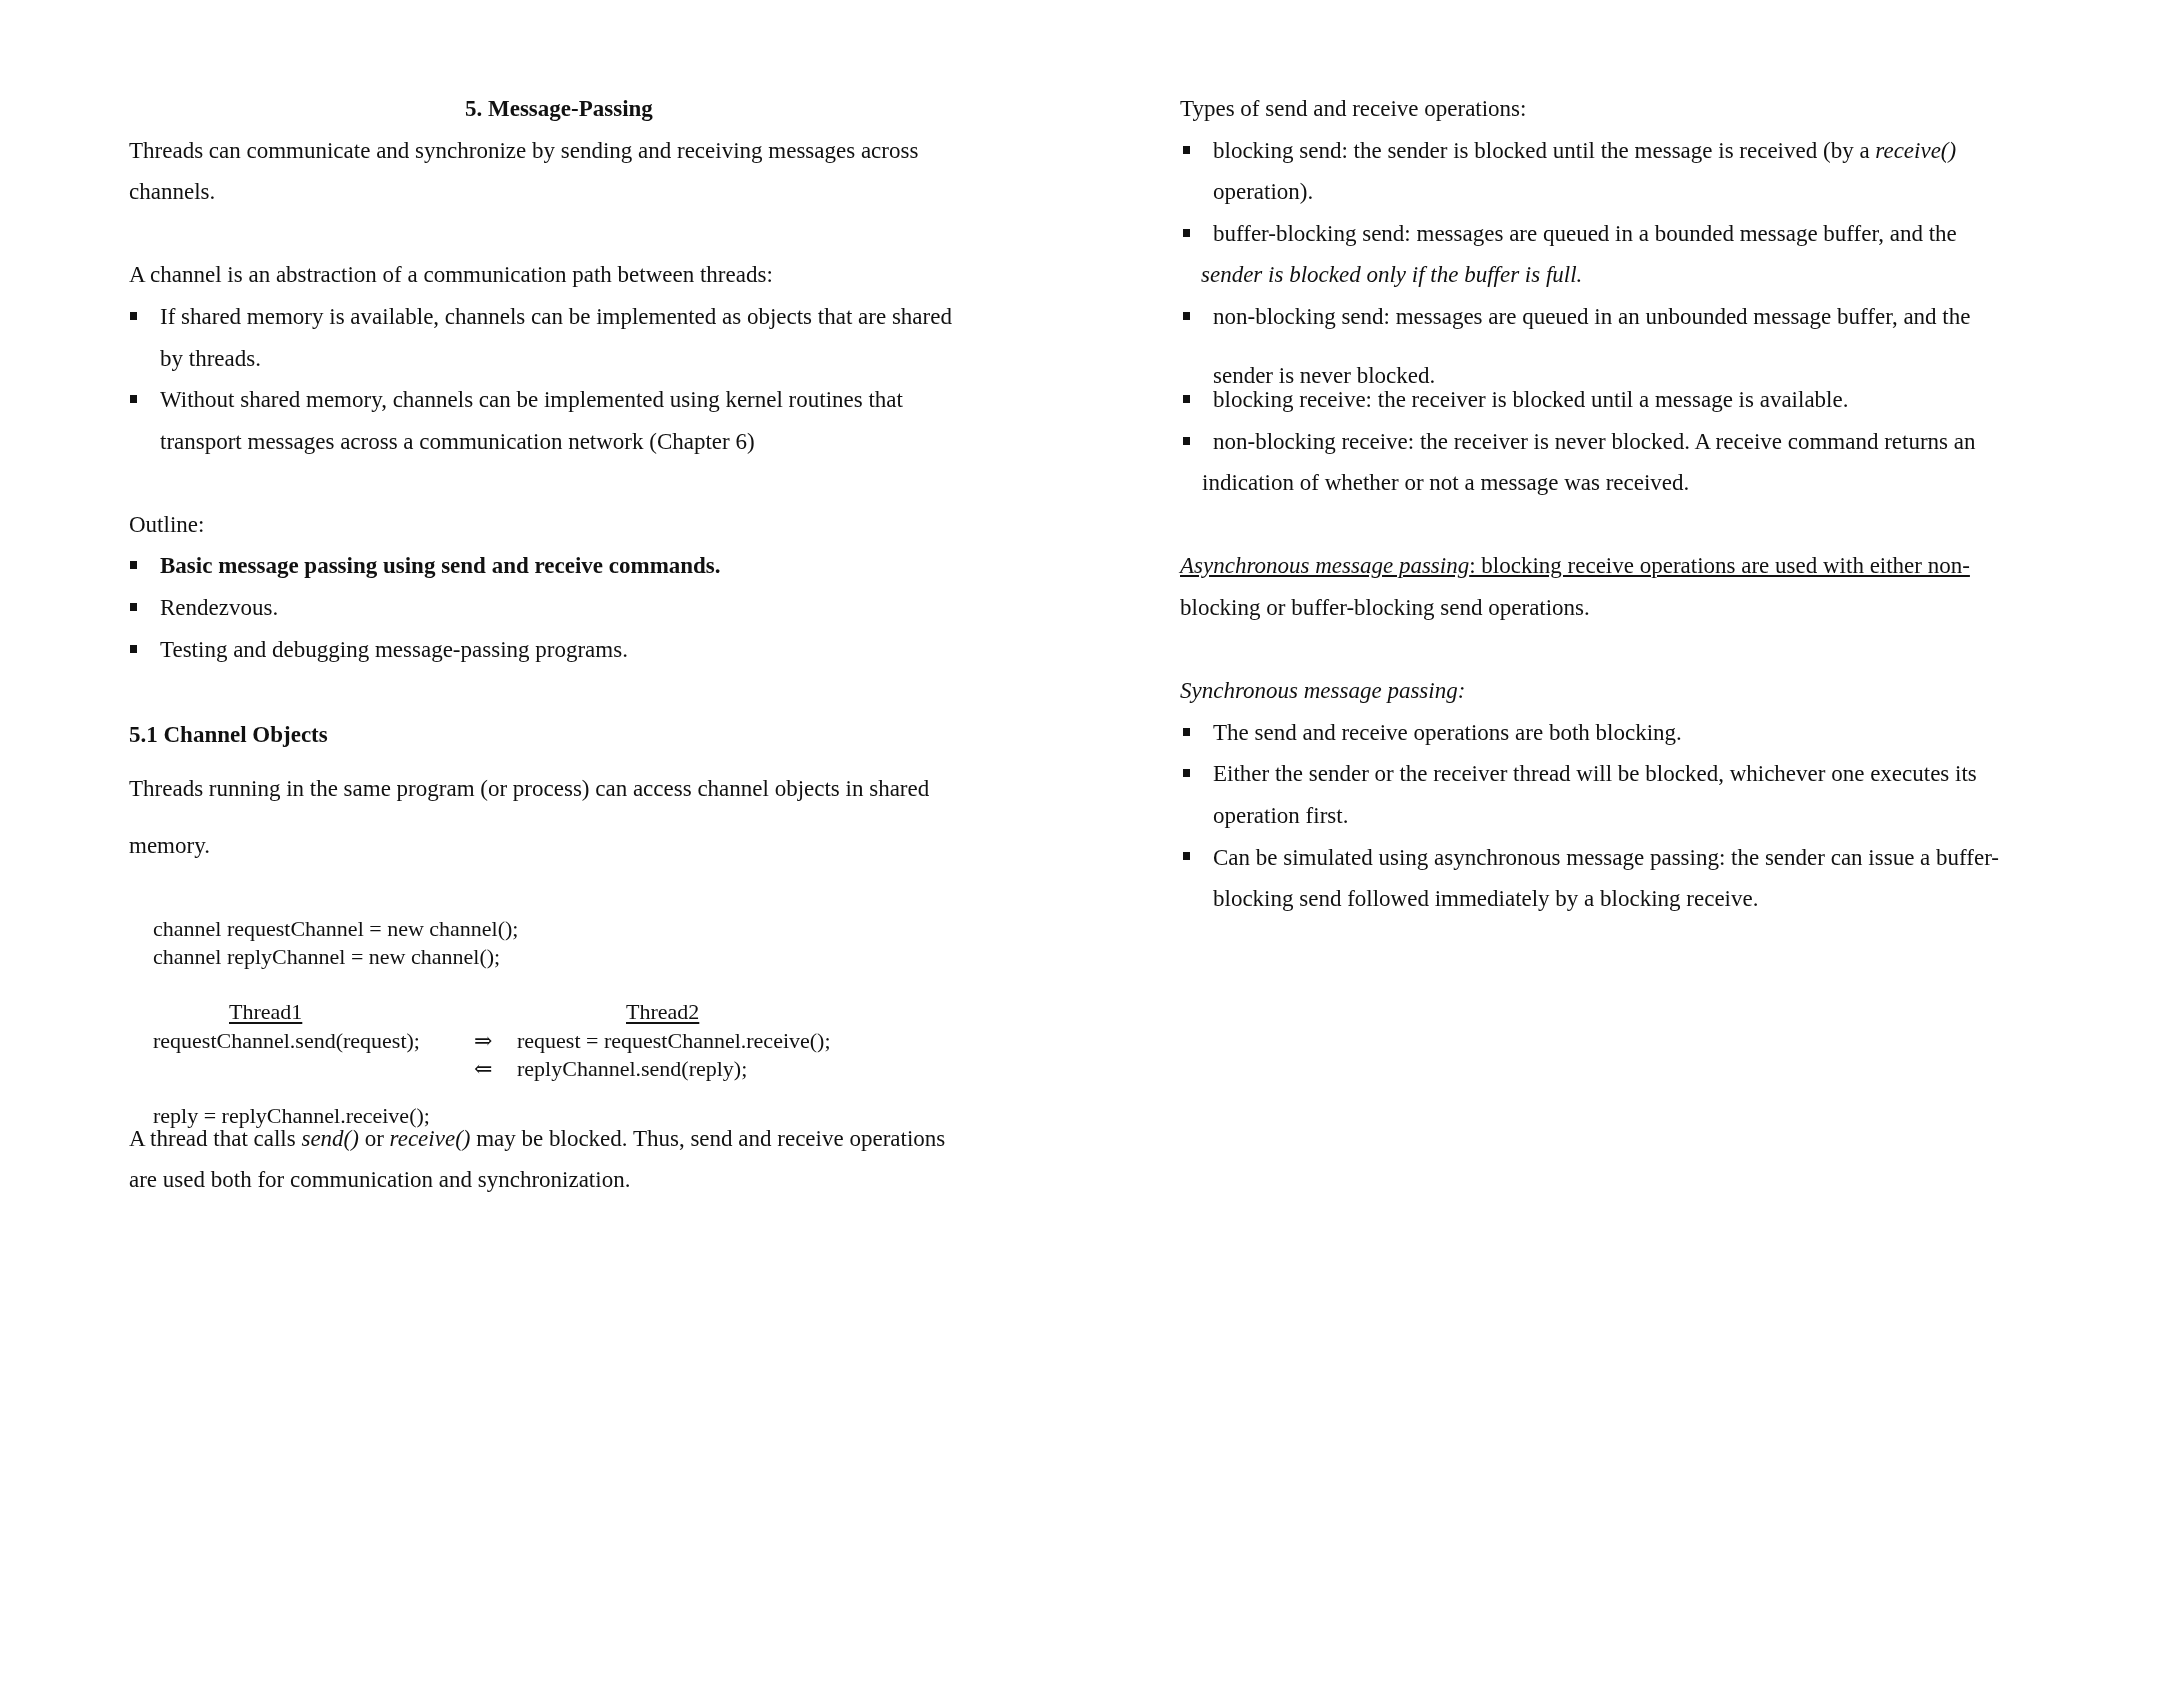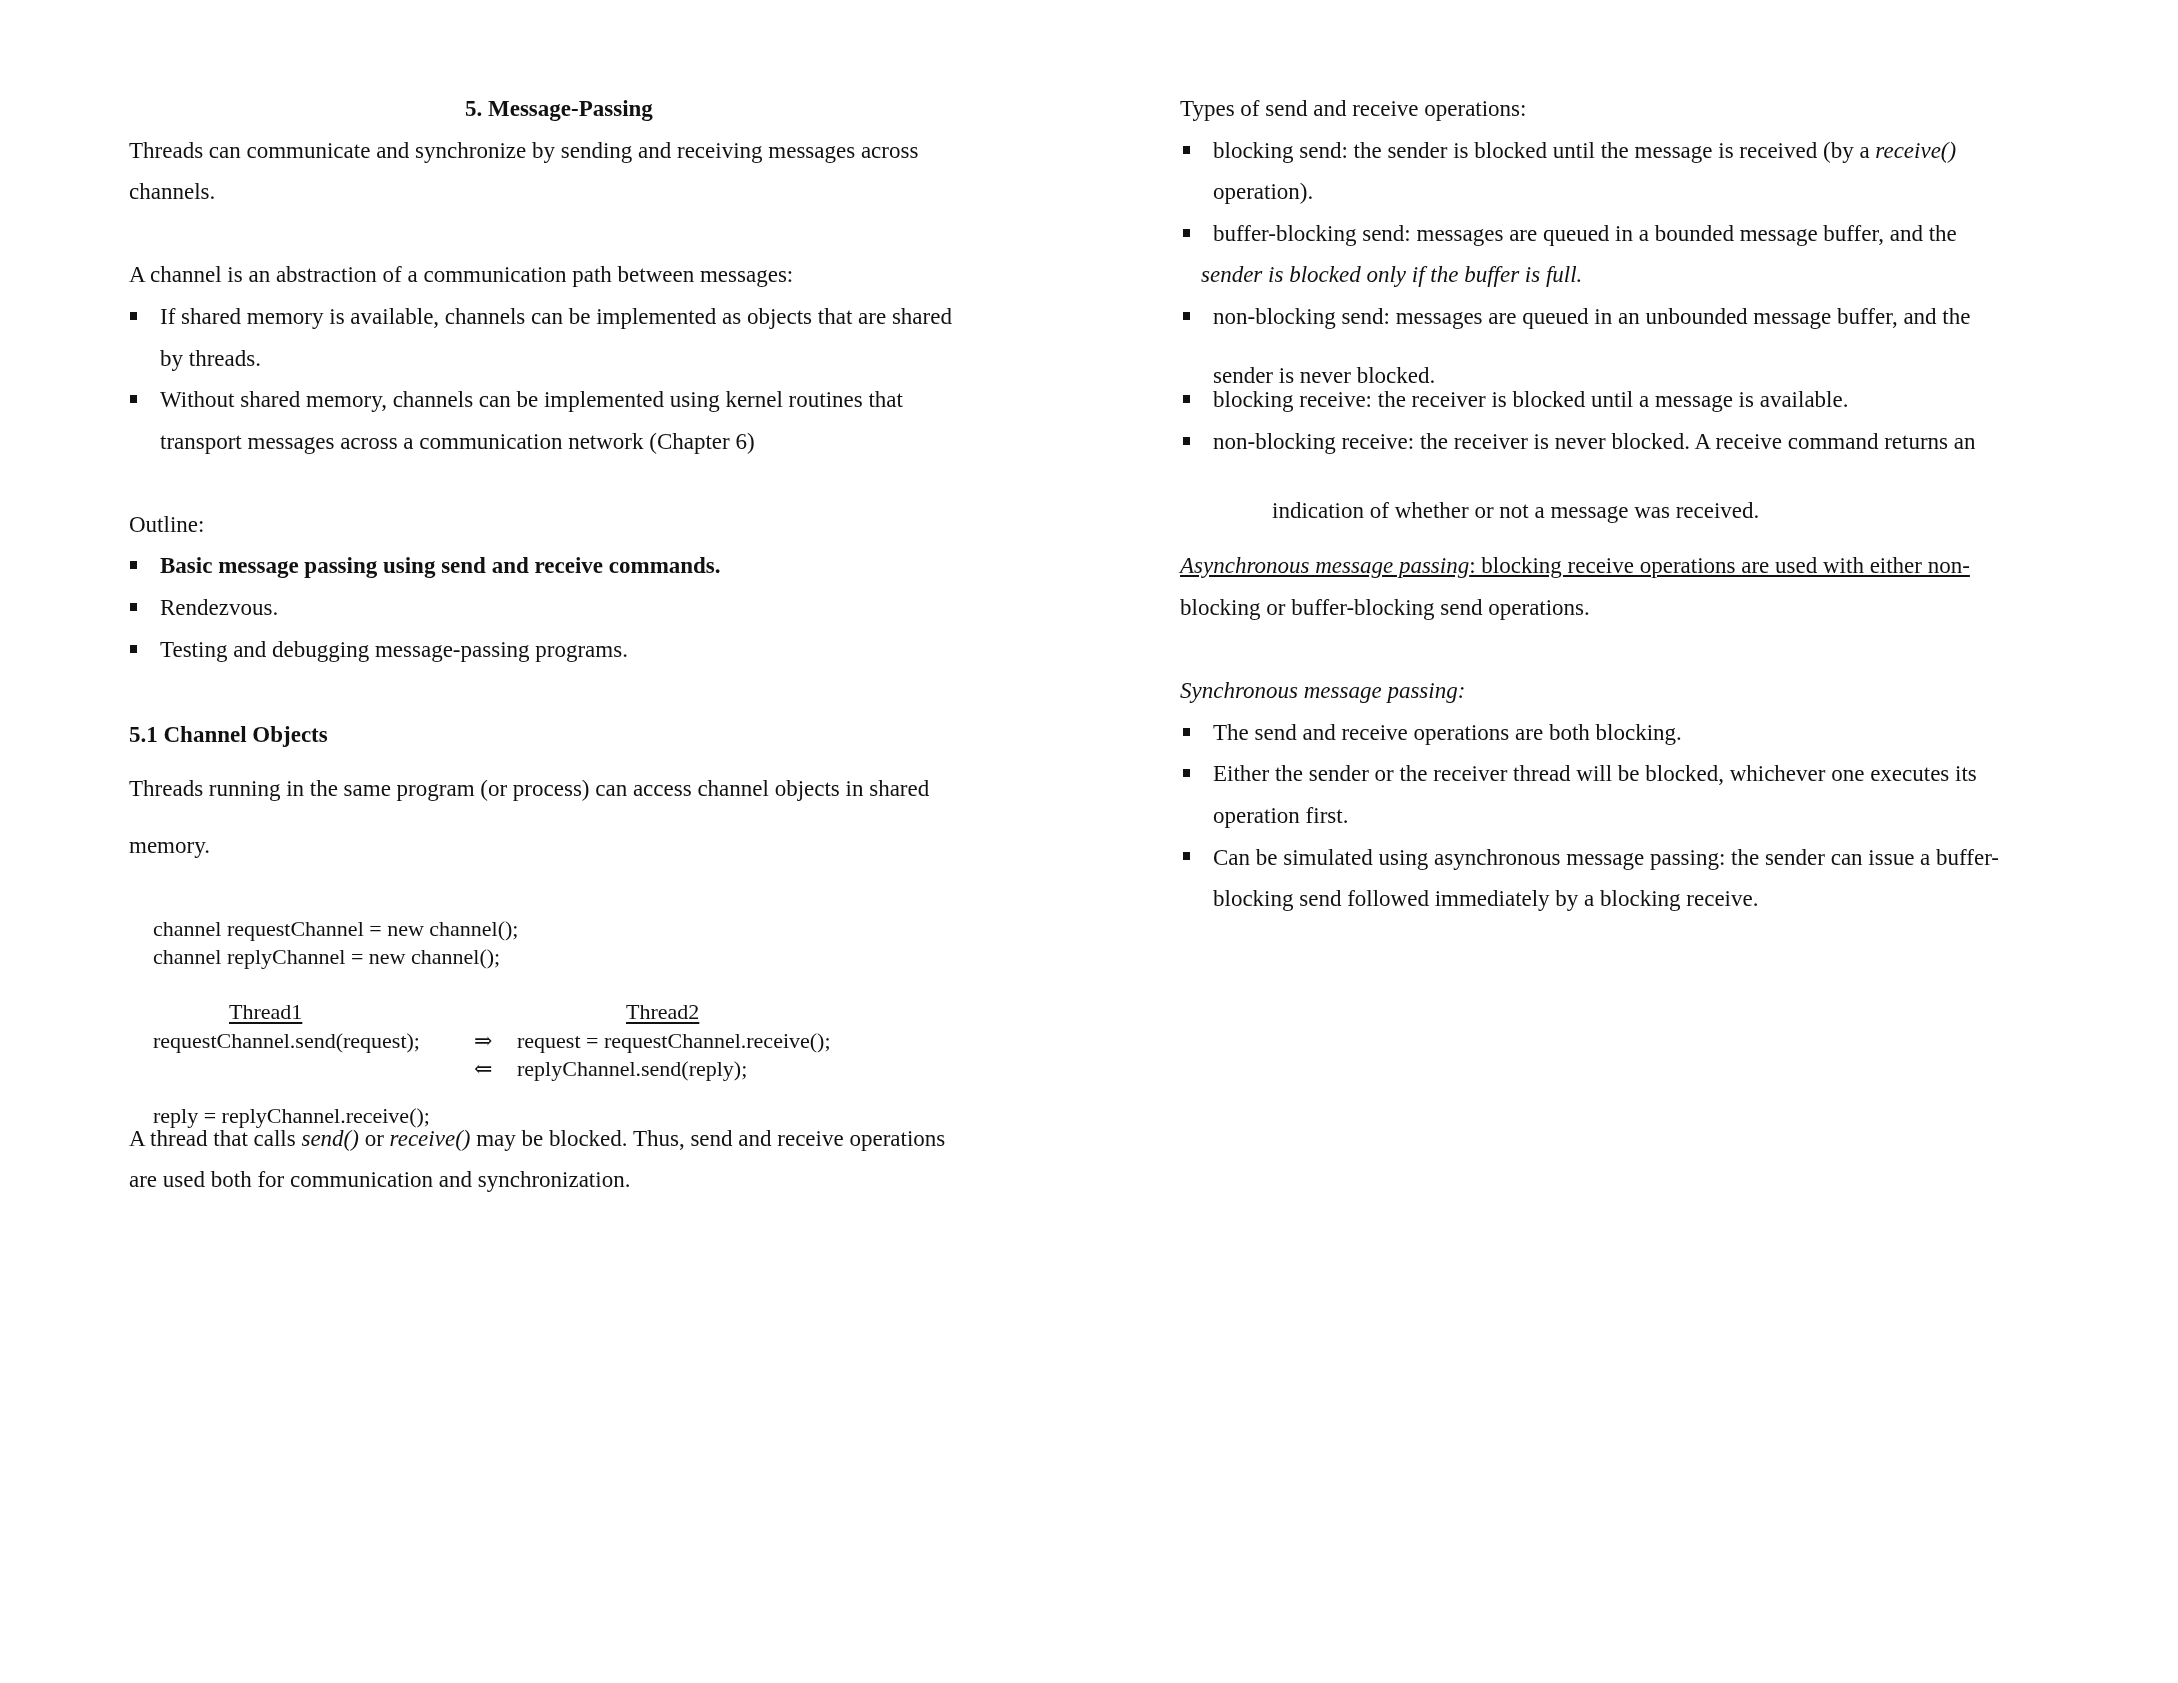--- a/index.html
+++ b/index.html
@@ -17,21 +17,21 @@
 </head>
 <body>
 
 <div>
 
   <div class="line title" style="left:465px; top:95px;">5. Message-Passing</div>
 
   <div class="line" style="left:129px; top:137px;">Threads can communicate and synchronize by sending and receiving messages across</div>
   <div class="line" style="left:129px; top:178px;">channels.</div>
 
-  <div class="line" style="left:129px; top:261px;">A channel is an abstraction of a communication path between messages:</div>
+  <div class="line" style="left:129px; top:261px;">A channel is an abstraction of a communication path between threads:</div>
 
   <div>
     <div>
       <span class="bullet" style="left:130px; top:312px;"></span>
       <div class="line" style="left:160px; top:303px;">If shared memory is available, channels can be implemented as objects that are shared</div>
       <div class="line" style="left:160px; top:345px;">by threads.</div>
     </div>
     <div>
       <span class="bullet" style="left:130px; top:395px;"></span>
       <div class="line" style="left:160px; top:386px;">Without shared memory, channels can be implemented using kernel routines that</div>
@@ -102,21 +102,21 @@
       <div class="line" style="left:1213px; top:303px;">non-blocking send: messages are queued in an unbounded message buffer, and the</div>
       <div class="line" style="left:1213px; top:362px;">sender is never blocked.</div>
     </div>
     <div>
       <span class="bullet" style="left:1183px; top:395px;"></span>
       <div class="line" style="left:1213px; top:386px;">blocking receive: the receiver is blocked until a message is available.</div>
     </div>
     <div>
       <span class="bullet" style="left:1183px; top:437px;"></span>
       <div class="line" style="left:1213px; top:428px;">non-blocking receive: the receiver is never blocked. A receive command returns an</div>
-      <div class="line" style="left:1272px; top:469px;margin-top:28px;">indication of whether or not a message was received.</div>
+      <div class="line" style="left:1202px; top:469px;">indication of whether or not a message was received.</div>
     </div>
   </div>
 
   <div class="line" style="left:1180px; top:552px;text-decoration:underline;"><span class="it">Asynchronous message passing</span><span>: blocking receive operations are used with either non-</span></div>
   <div class="line" style="left:1180px; top:594px;">blocking or buffer-blocking send operations.</div>
 
   <div class="line it" style="left:1180px; top:677px;">Synchronous message passing:</div>
 
   <div>
     <div>

